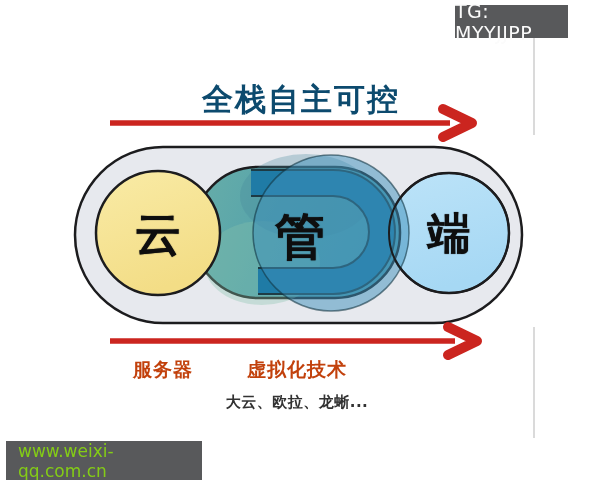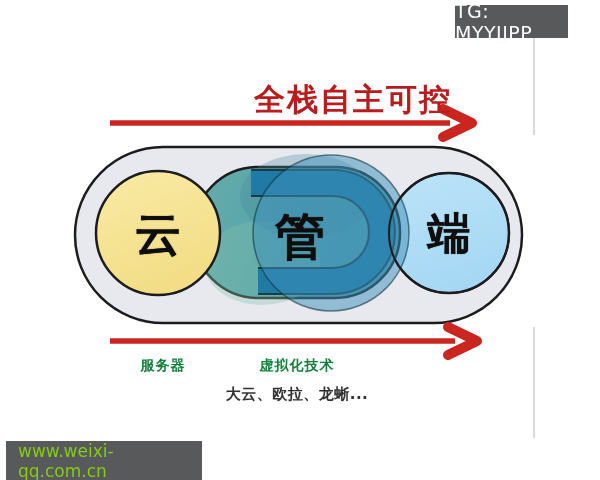--- a/index.html
+++ b/index.html
@@ -12,37 +12,37 @@
   }
   .stage { position:absolute; inset:0; width:600px; height:480px; }
   svg.layer { position:absolute; left:0; top:0; z-index:1; }
 
   .badge-top {
     position:absolute; left:455px; top:5px; width:113px; height:33px;
     background:#58595B; color:#FBFBFB; font-size:19px; letter-spacing:.5px;
     display:flex; align-items:center; justify-content:center; z-index:5;
   }
   .main-title {
-    position:absolute; left:150px; top:79px; width:302px; text-align:right;
-    font-size:31px; font-weight:800; color:#b91c1c; letter-spacing:2px;
+    position:absolute; left:150px; top:79px; width:302px; text-align:center;
+    font-size:31px; font-weight:800; color:#0c4a6e; letter-spacing:2px;
     z-index:4;
   }
   .node-char {
     position:absolute; transform:translate(-50%,-50%);
     font-weight:900; color:#0e0e0e; z-index:4; line-height:1;
     text-shadow:0 0 1px #0e0e0e;
   }
   .node-cloud   { left:158px; top:234px; font-size:46px; }
   .node-manage  { left:300px; top:237px; font-size:50px; }
   .node-endpoint{ left:449px; top:233px; font-size:43px; }
 
   .category {
     position:absolute; top:357px; width:220px; text-align:center; z-index:4;
   }
-  .category .cat-title { font-size:14px; font-weight:800; color:#15803d; letter-spacing:1px;text-align:center; }
+  .category .cat-title { font-size:19px; font-weight:800; color:#c2410c; letter-spacing:1px;text-align:center; }
   .category .cat-items { margin-top:10px; font-size:15px; font-weight:700; color:#323232; letter-spacing:.5px; }
   .cat-1 { left:53px; }
   .cat-2 { left:187px; }
   .cat-3 { left:340px; }
 
   .badge-bottom {
     position:absolute; left:6px; top:441px; width:196px; height:39px;
     background:#58595B; color:#84cc16; font-size:17px;
     display:flex; align-items:center; padding-left:12px; z-index:5;
   }

